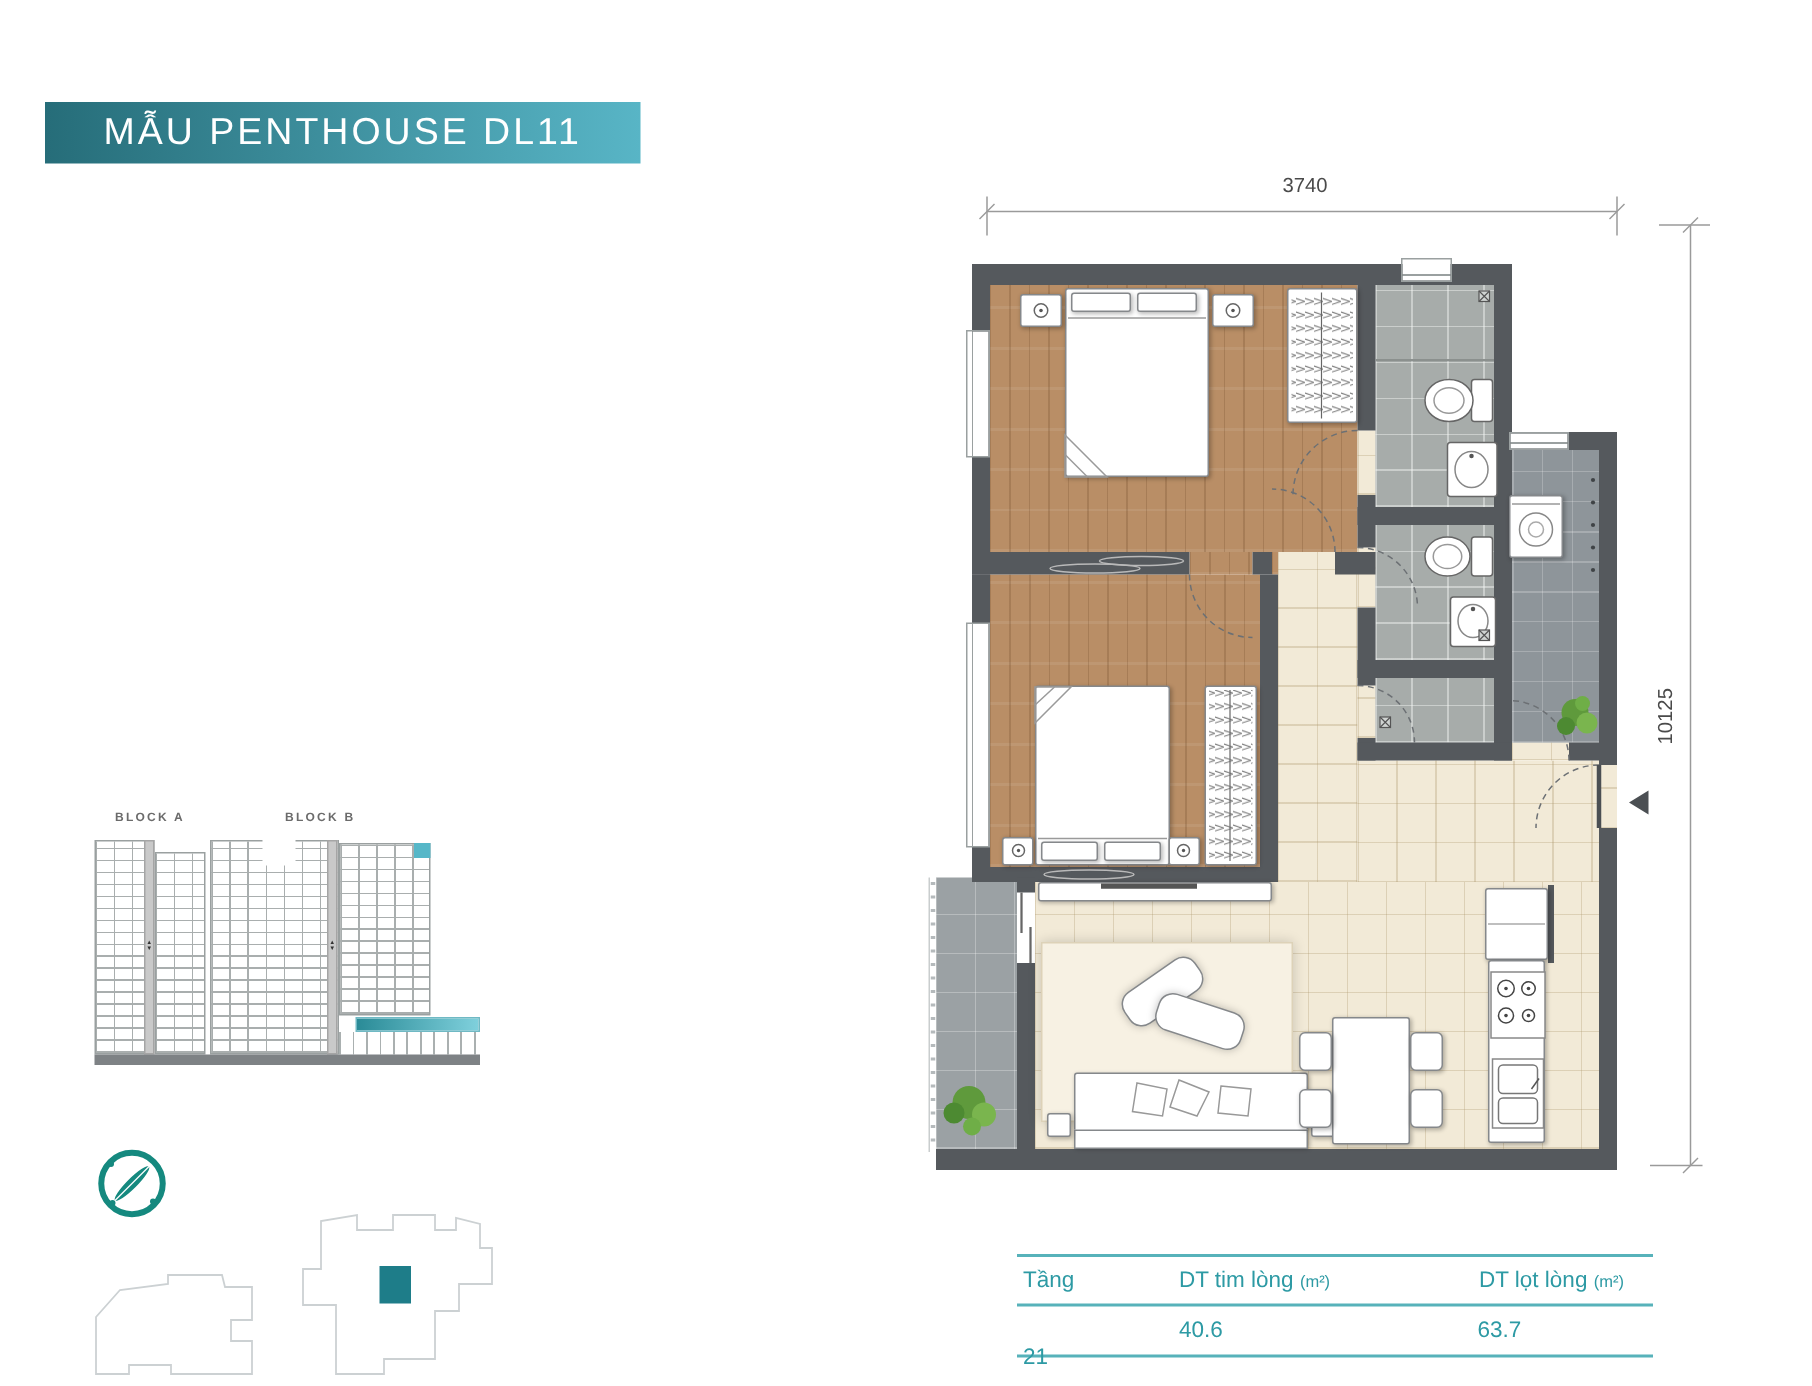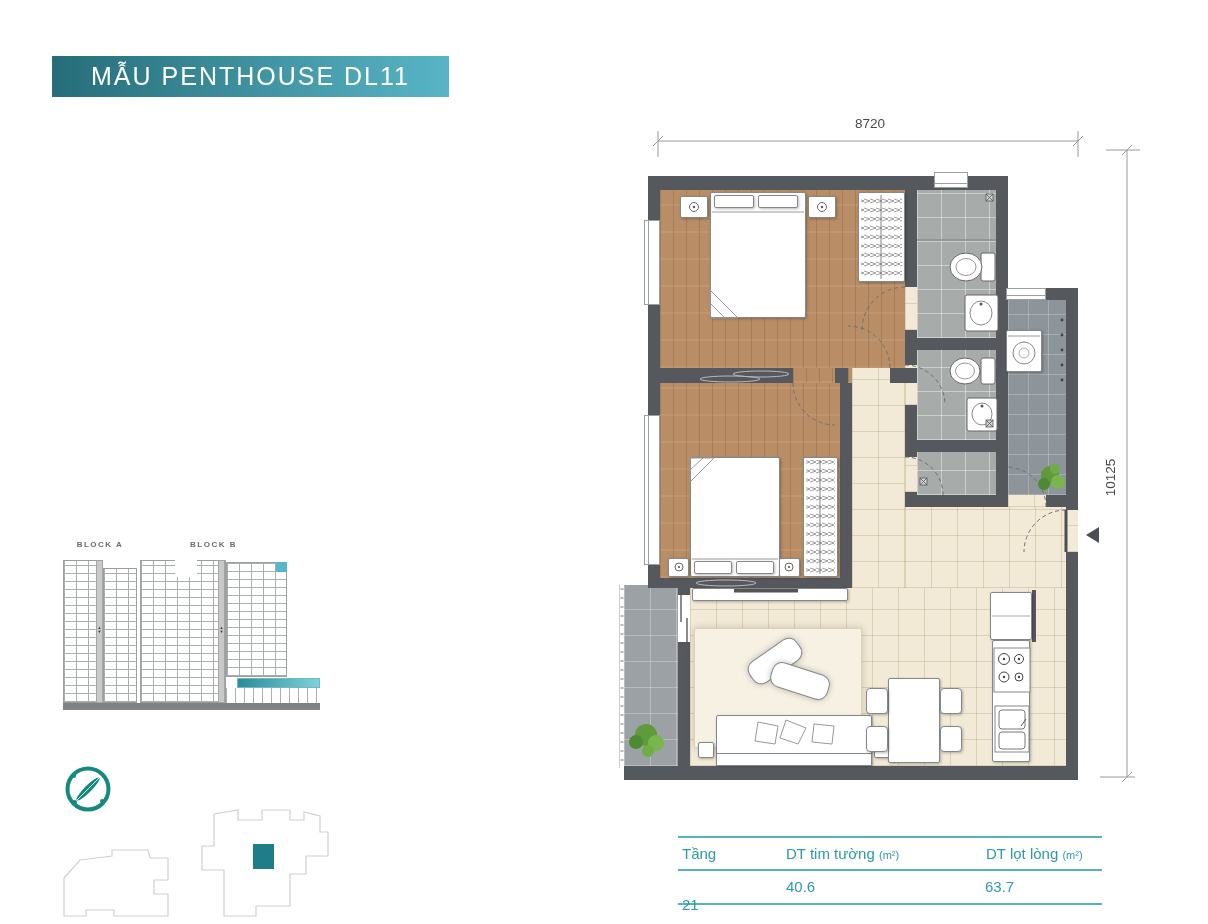--- a/index.html
+++ b/index.html
@@ -6,23 +6,23 @@
     --banner-start:#266d79; --banner-end:#58b5c6;
     --accent:#2d9aa4; --accent-line:#57b2ba; --highlight:#56b7c8; --teal-dark:#1e7d89;
     --wall:#55595d; --wood:#b98e66; --beige:#f2ead7; --bath:#a7acaa; --util:#8e959a;
     --balcony:#9ba1a4; --dim-line:#9a9a9a; --dim-text:#4a4a4a; --block-base:#7e8285; --teal-ring:#15897f;
   }
   *{margin:0;padding:0;box-sizing:border-box}
   html,body{background:#fff}
   body{width:1208px;height:924px;position:relative;overflow:hidden;
        font-family:"Liberation Sans", sans-serif;}
   .abs{position:absolute}
-  .banner{position:absolute;left:30px;top:56px;width:397px;height:41px;
+  .banner{position:absolute;left:30px;top:68px;width:397px;height:41px;
     background:linear-gradient(90deg,var(--banner-start),var(--banner-end));
-    color:#fff;font-size:25px;letter-spacing:2px;display:flex;align-items:center;justify-content:center;margin-left:22px;}
+    color:#fff;font-size:25px;letter-spacing:2px;display:flex;align-items:center;justify-content:center;}
   
   #plan{position:absolute;left:618px;top:170px;width:470px;height:625px;}
   .wall{position:absolute;background:var(--wall)}
   .wood{position:absolute;background-color:var(--wood);
     background-image:repeating-linear-gradient(90deg,rgba(80,45,15,.18) 0 1px,transparent 1px 13px),
                      repeating-linear-gradient(0deg,rgba(255,255,255,.08) 0 2px,transparent 2px 27px);}
   .beige{position:absolute;background-color:var(--beige);
     background-image:repeating-linear-gradient(90deg,rgba(170,148,104,.30) 0 1px,transparent 1px 26px),
                      repeating-linear-gradient(0deg,rgba(170,148,104,.30) 0 1px,transparent 1px 26px);}
   .bath{position:absolute;background-color:var(--bath);
@@ -305,21 +305,21 @@
     <line x1="1078" y1="131" x2="1078" y2="157"></line>
     <line x1="653" y1="146" x2="663" y2="136"></line>
     <line x1="1073" y1="146" x2="1083" y2="136"></line>
     <line x1="1127" y1="150" x2="1127" y2="777"></line>
     <line x1="1106" y1="150" x2="1140" y2="150"></line>
     <line x1="1122" y1="155" x2="1132" y2="145"></line>
     <line x1="1100" y1="777" x2="1135" y2="777"></line>
     <line x1="1122" y1="782" x2="1132" y2="772"></line>
   </g>
 </svg>
-<div class="dim-label" style="left:835px;top:116px;width:70px">8720</div>
+<div class="dim-label" style="left:835px;top:116px;width:70px">3740</div>
 <div class="dim-label" style="left:1075px;top:470px;width:70px;transform:rotate(-90deg)">10125</div>
 <div class="entry-arrow"></div>
 
 <div id="blocks">
   <div class="blabel" style="left:0;width:74px">BLOCK A</div>
   <div class="blabel" style="left:77px;width:147px">BLOCK B</div>
   <div class="bgrid" style="left:0;top:20px;width:40px;height:143px"></div>
   <div class="bgrid" style="left:40px;top:28px;width:34px;height:135px"></div>
   <div class="shaft" style="left:33px;top:20px;width:7px;height:143px"></div>
   <div class="lift-arrows" style="left:33px;top:86px">▲<br>▼</div>
@@ -350,18 +350,18 @@
     <path d="M150,72 L150,48 L162,48 L162,16 L186,12 L186,22 L210,22 L210,12 L238,12 L238,22 L252,22 L252,14 L268,18 L268,34 L276,34 L276,58 L254,58 L254,76 L238,76 L238,108 L204,108 L204,118 L172,118 L172,72 Z"></path>
   </g>
   <rect x="201" y="46" width="21" height="25" fill="#1e7d89"></rect>
 </svg>
 
 <div>
   <div class="tline" style="left:678px;top:836px;width:424px"></div>
   <div class="tline" style="left:678px;top:869px;width:424px"></div>
   <div class="tline" style="left:678px;top:903px;width:424px"></div>
   <div class="tcell" style="left:682px;top:845px"><span>Tầng</span> <span class="unit"></span></div>
-  <div class="tcell" style="left:786px;top:845px"><span>DT tim tường</span> <span class="unit">(m²)</span></div>
+  <div class="tcell" style="left:786px;top:845px"><span>DT tim lòng</span> <span class="unit">(m²)</span></div>
   <div class="tcell" style="left:986px;top:845px"><span>DT lọt lòng</span> <span class="unit">(m²)</span></div>
   <div class="tcell" style="left:682px;top:896px">21</div>
   <div class="tcell" style="left:786px;top:878px">40.6</div>
   <div class="tcell" style="left:985px;top:878px">63.7</div>
 </div>
 
 </body></html>

